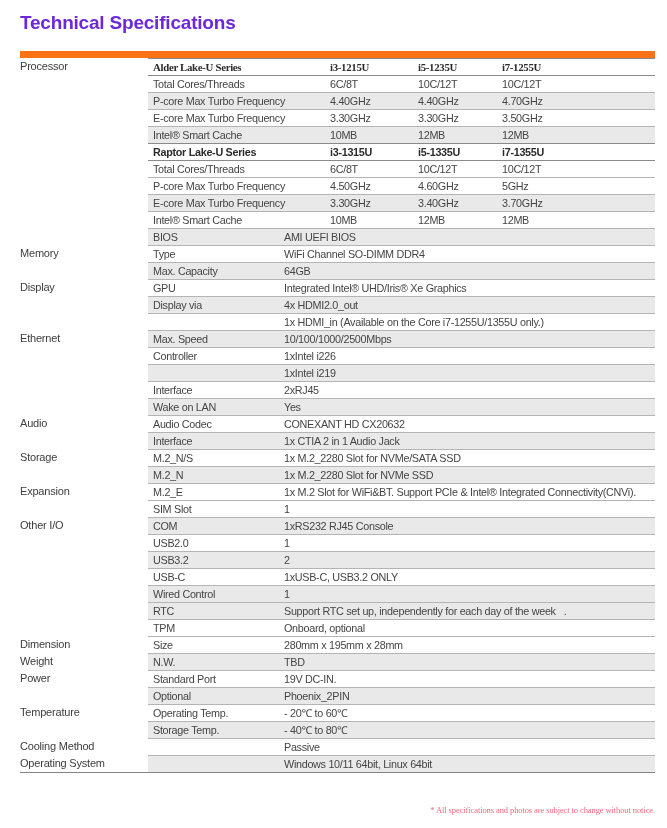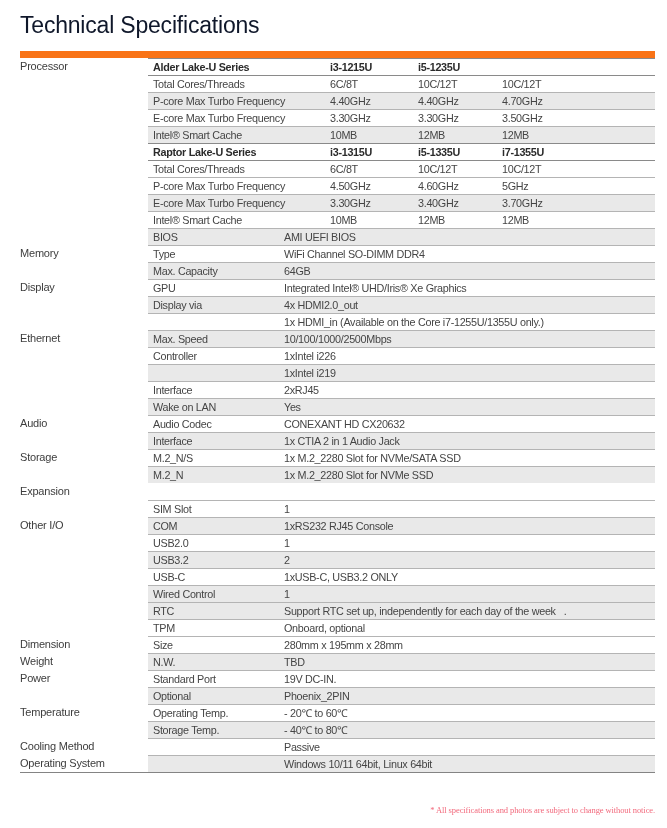--- a/index.html
+++ b/index.html
@@ -1,37 +1,37 @@
 <!DOCTYPE html>
 <html><head>
 <meta charset="utf-8">
 <style>
   html,body{margin:0;padding:0;background:#ffffff;}
   .page{
     position:relative;width:667px;height:828px;background:#fff;
     font-family:"Liberation Sans", sans-serif;color:#454545;overflow:hidden;
   }
   .title{
-    position:absolute;left:20px;top:12px;font-size:23px;font-weight:400;
-    letter-spacing:-0.2px;color:#0f172a;
+    position:absolute;left:20px;top:12px;font-size:19px;font-weight:700;
+    letter-spacing:-0.2px;color:#6d28d9;
   }
   .spec-table{
     position:absolute;left:20px;top:51px;width:635px;
     border-top:7px solid #f97316;border-bottom:1px solid #848484;
   }
   .row{display:flex;height:17px;box-sizing:border-box;}
   .cat{
     width:128px;flex:0 0 128px;font-size:11px;line-height:17px;color:#3d3d3d;
     letter-spacing:-0.2px;white-space:nowrap;background:#fff;
   }
   .main{
     flex:1;display:flex;box-sizing:border-box;background:#fff;
     border-top:1px solid #b4b4b4;
   }
-  .row:first-child .main{border-top:1px solid #8a8a8a;}
+  .row:first-child .main{border-top:1px solid #8a8a8a;font-family:Liberation Serif, serif;}
   .main.strong{border-top:1px solid #8a8a8a;}
   .main.shaded{background:#e9e9e9;}
   .lbl,.val,.v{
     font-size:10.8px;line-height:16px;letter-spacing:-0.3px;white-space:nowrap;
     overflow:hidden;box-sizing:border-box;
   }
   .lbl{width:135px;flex:0 0 135px;padding-left:5px;}
   .main.proc .lbl{width:182px;flex:0 0 182px;}
   .val{flex:1;padding-left:1px;}
   .v1{width:88px;flex:0 0 88px;}
@@ -49,20 +49,21 @@
 
 <div class="page">
   <div class="title">Technical Specifications</div>
   <div class="spec-table">
       <div class="row">
         <div class="cat">Processor</div>
         <div class="main proc bold strong">
           <div class="lbl">Alder Lake-U Series</div>
           <div class="v v1">i3-1215U</div>
           <div class="v v2">i5-1235U</div>
+          <div class="v v3">i7-1255U</div>
         </div>
       </div>
       <div class="row">
         <div class="cat"></div>
         <div class="main proc strong">
           <div class="lbl">Total Cores/Threads</div>
           <div class="v v1">6C/8T</div>
           <div class="v v2">10C/12T</div>
           <div class="v v3">10C/12T</div>
         </div>
@@ -239,20 +240,24 @@
       </div>
       <div class="row">
         <div class="cat"></div>
         <div class="main kv shaded">
           <div class="lbl">M.2_N</div>
           <div class="val">1x M.2_2280 Slot for NVMe SSD</div>
         </div>
       </div>
       <div class="row">
         <div class="cat">Expansion</div>
+        <div class="main kv">
+          <div class="lbl">M.2_E</div>
+          <div class="val">1x M.2 Slot for WiFi&amp;BT. Support PCIe &amp; Intel® Integrated Connectivity(CNVi).</div>
+        </div>
       </div>
       <div class="row">
         <div class="cat"></div>
         <div class="main kv">
           <div class="lbl">SIM Slot</div>
           <div class="val">1</div>
         </div>
       </div>
       <div class="row">
         <div class="cat">Other I/O</div>

